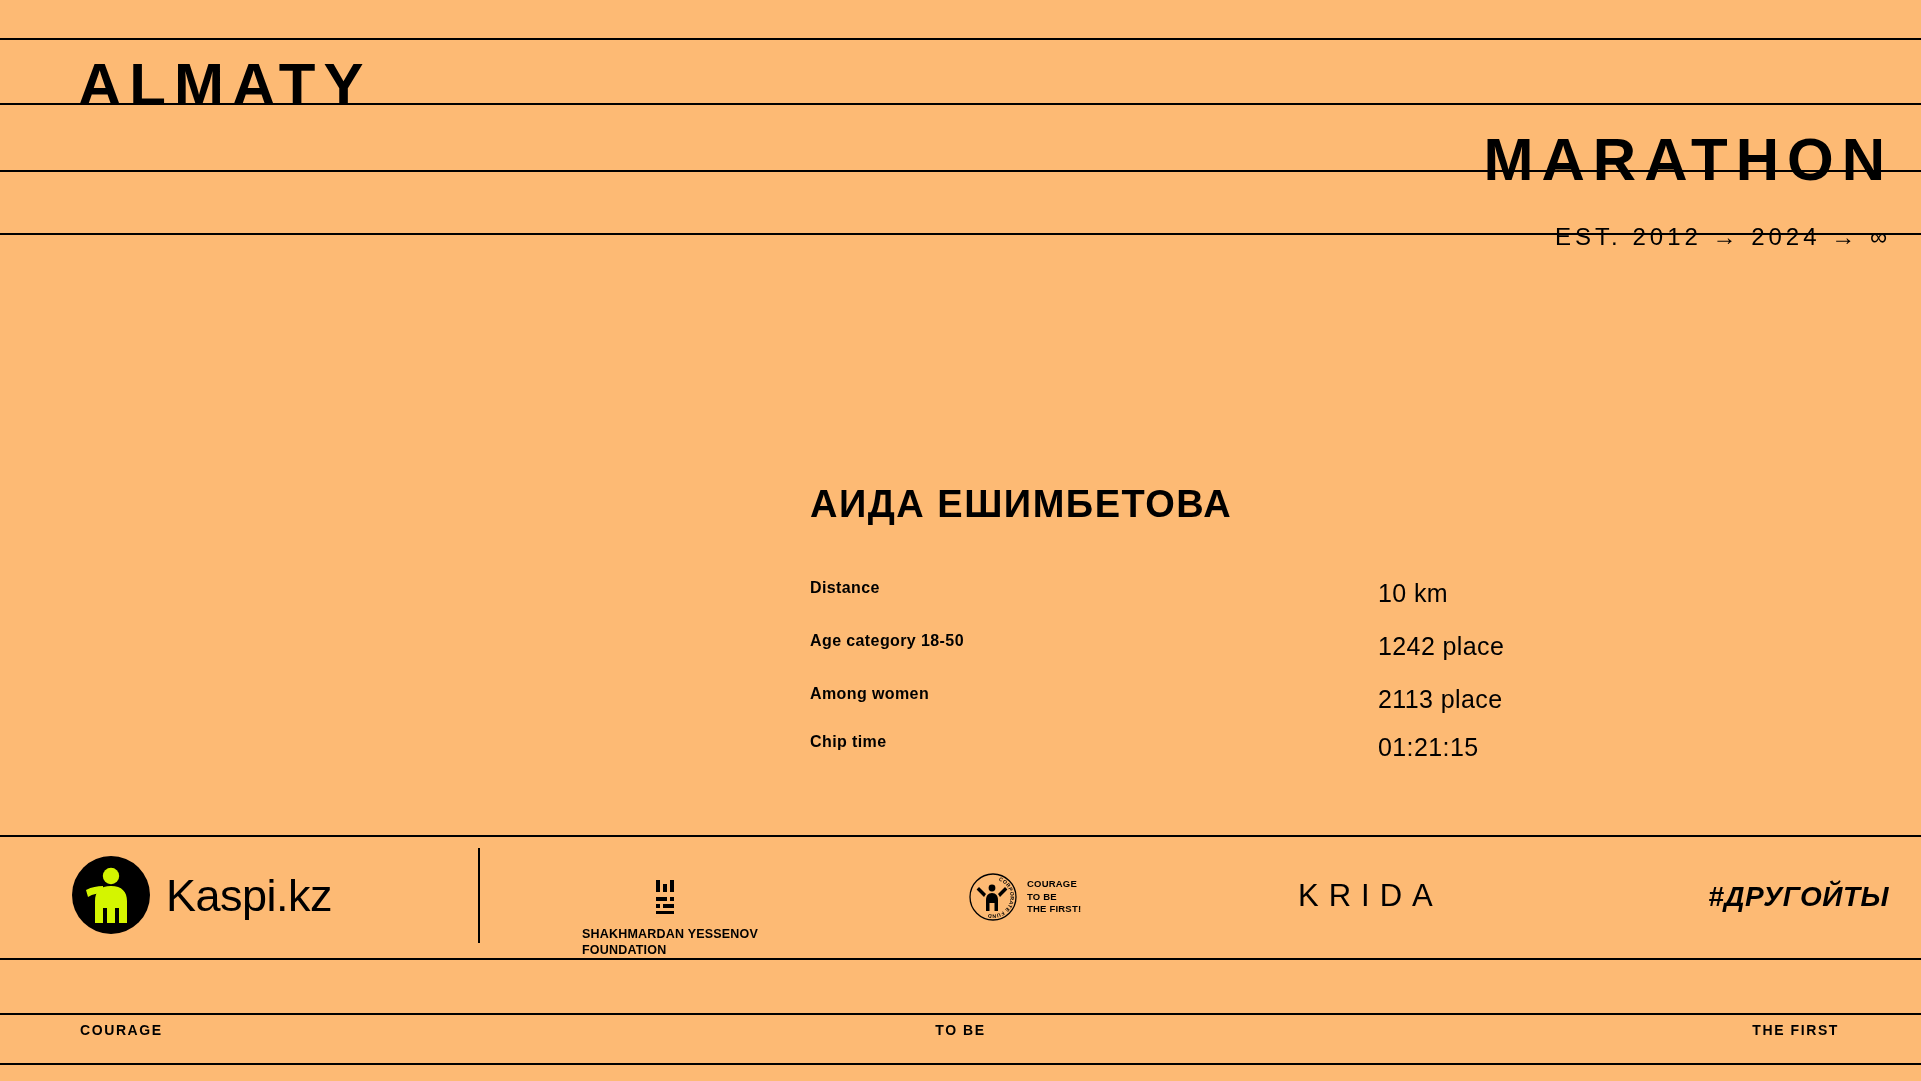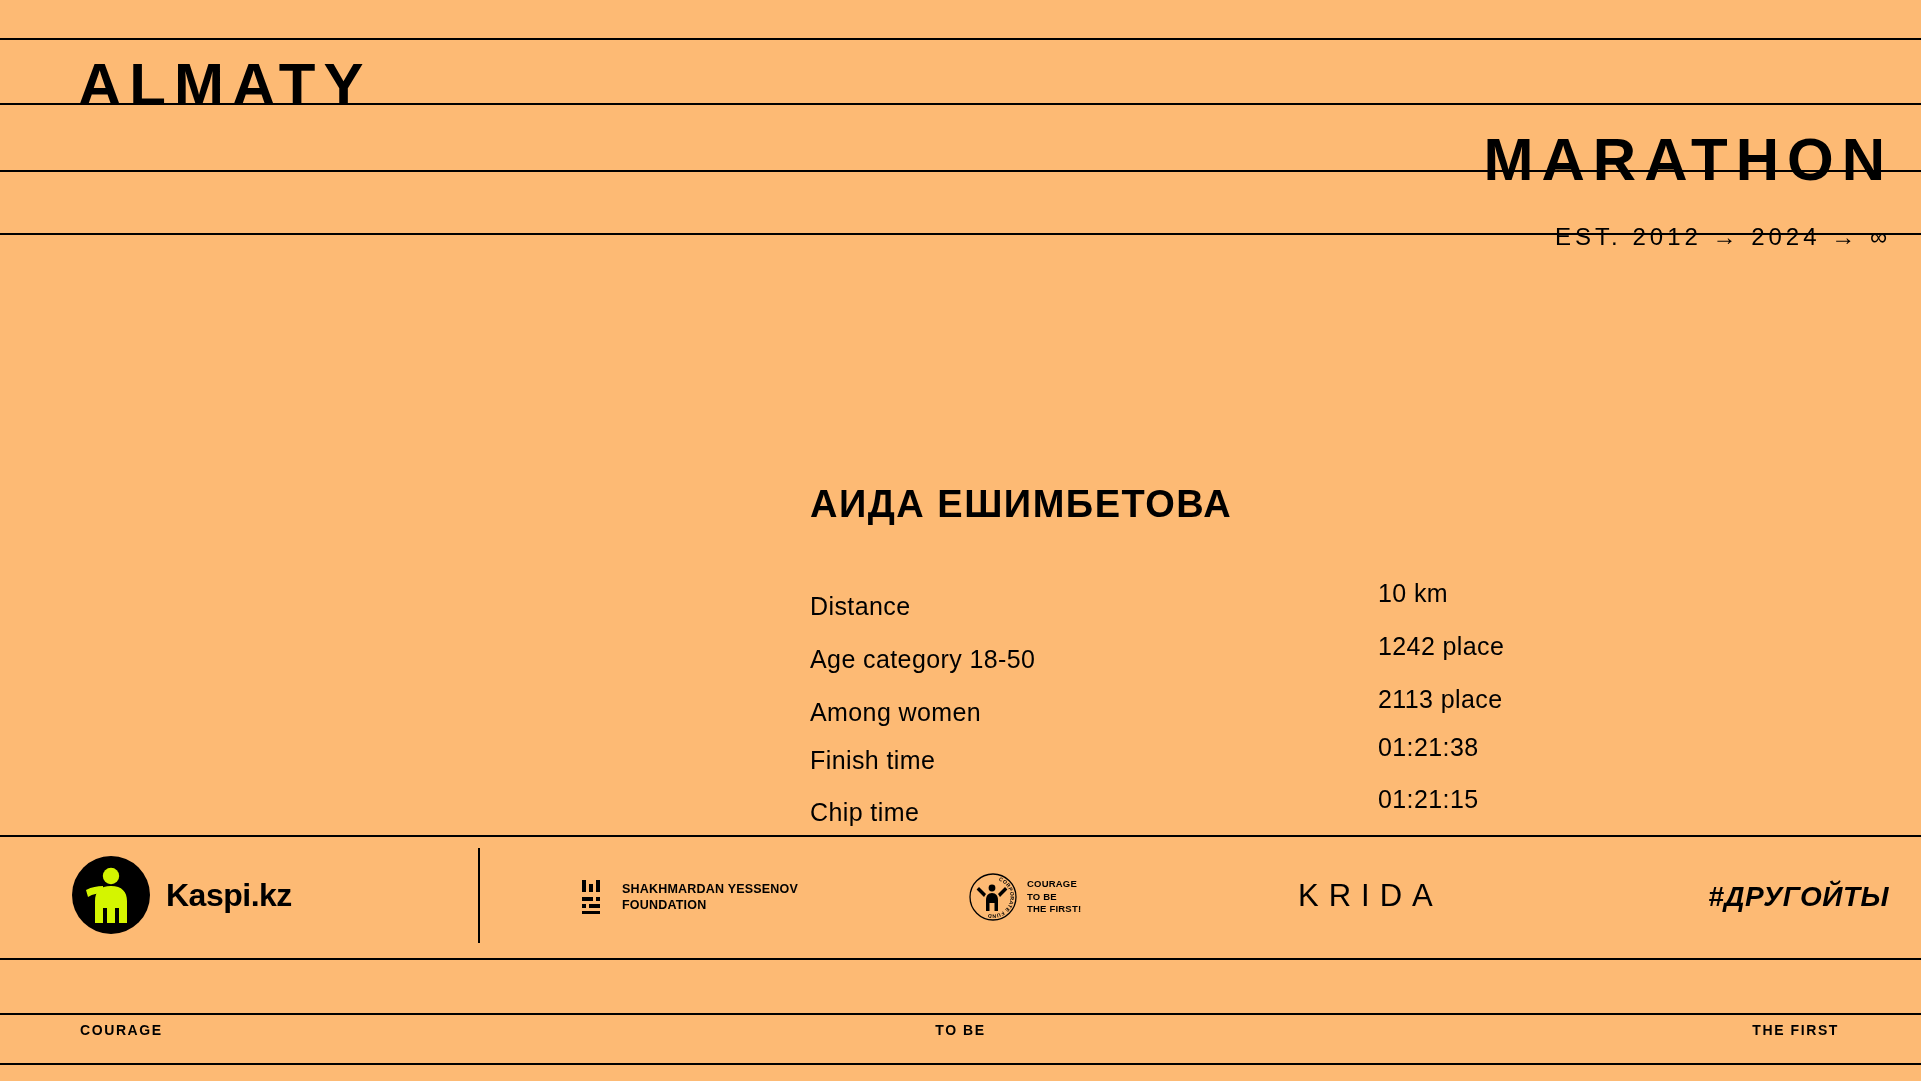--- a/index.html
+++ b/index.html
@@ -93,23 +93,23 @@
     top: 575px;
     width: 1000px;
   }
   .res-row {
     position: relative;
     height: 53px;
   }
   .res-label {
     position: absolute;
     left: 0;
-    top: 17px;
-    font-size: 25px;
-    font-weight: 400;
+    top: 4px;
+    font-size: 16px;
+    font-weight: 700;
     letter-spacing: 0.4px;
     white-space: nowrap;
   }
   .res-value {
     position: absolute;
     left: 568px;
     top: 4px;
     font-size: 25px;
     font-weight: 400;
     letter-spacing: 0.4px;
@@ -141,42 +141,43 @@
     position: relative;
     overflow: hidden;
   }
   .kaspi-mark .figure {
     position: absolute;
     left: 50%;
     top: 11px;
     transform: translateX(-50%);
   }
   .kaspi-text {
-    font-size: 32px;
-    font-weight: 700;
+    font-size: 45px;
+    font-weight: 400;
     letter-spacing: -0.5px;
     line-height: 1;
   }
 
   .divider-v {
     position: absolute;
     left: 478px;
     top: 10px;
     width: 1.6px;
     height: 95px;
     background: #000;
   }
 
   .yessenov {
     position: absolute;
     left: 582px;
     top: 42px;
     display: flex;
     align-items: center;
     gap: 12px;
+    flex-direction: column;
   }
   .yessenov-bars {
     position: relative;
     width: 28px;
     height: 34px;
   }
   .yessenov-txt {
     font-size: 12.5px;
     font-weight: 700;
     line-height: 1.28;
@@ -268,24 +269,20 @@
       <div class="res-label">Distance</div>
       <div class="res-value">10 km</div>
     </div>
     <div class="res-row">
       <div class="res-label">Age category 18-50</div>
       <div class="res-value">1242 place</div>
     </div>
     <div class="res-row" style="height:48px;">
       <div class="res-label">Among women</div>
       <div class="res-value">2113 place</div>
-    </div>
-    <div class="res-row" style="height:52px;">
-      <div class="res-label">Finish time</div>
-      <div class="res-value">01:21:38</div>
     </div>
     <div class="res-row">
       <div class="res-label">Chip time</div>
       <div class="res-value">01:21:15</div>
     </div>
   </div>
 
   <div class="sponsors">
 
     <div class="kaspi">

